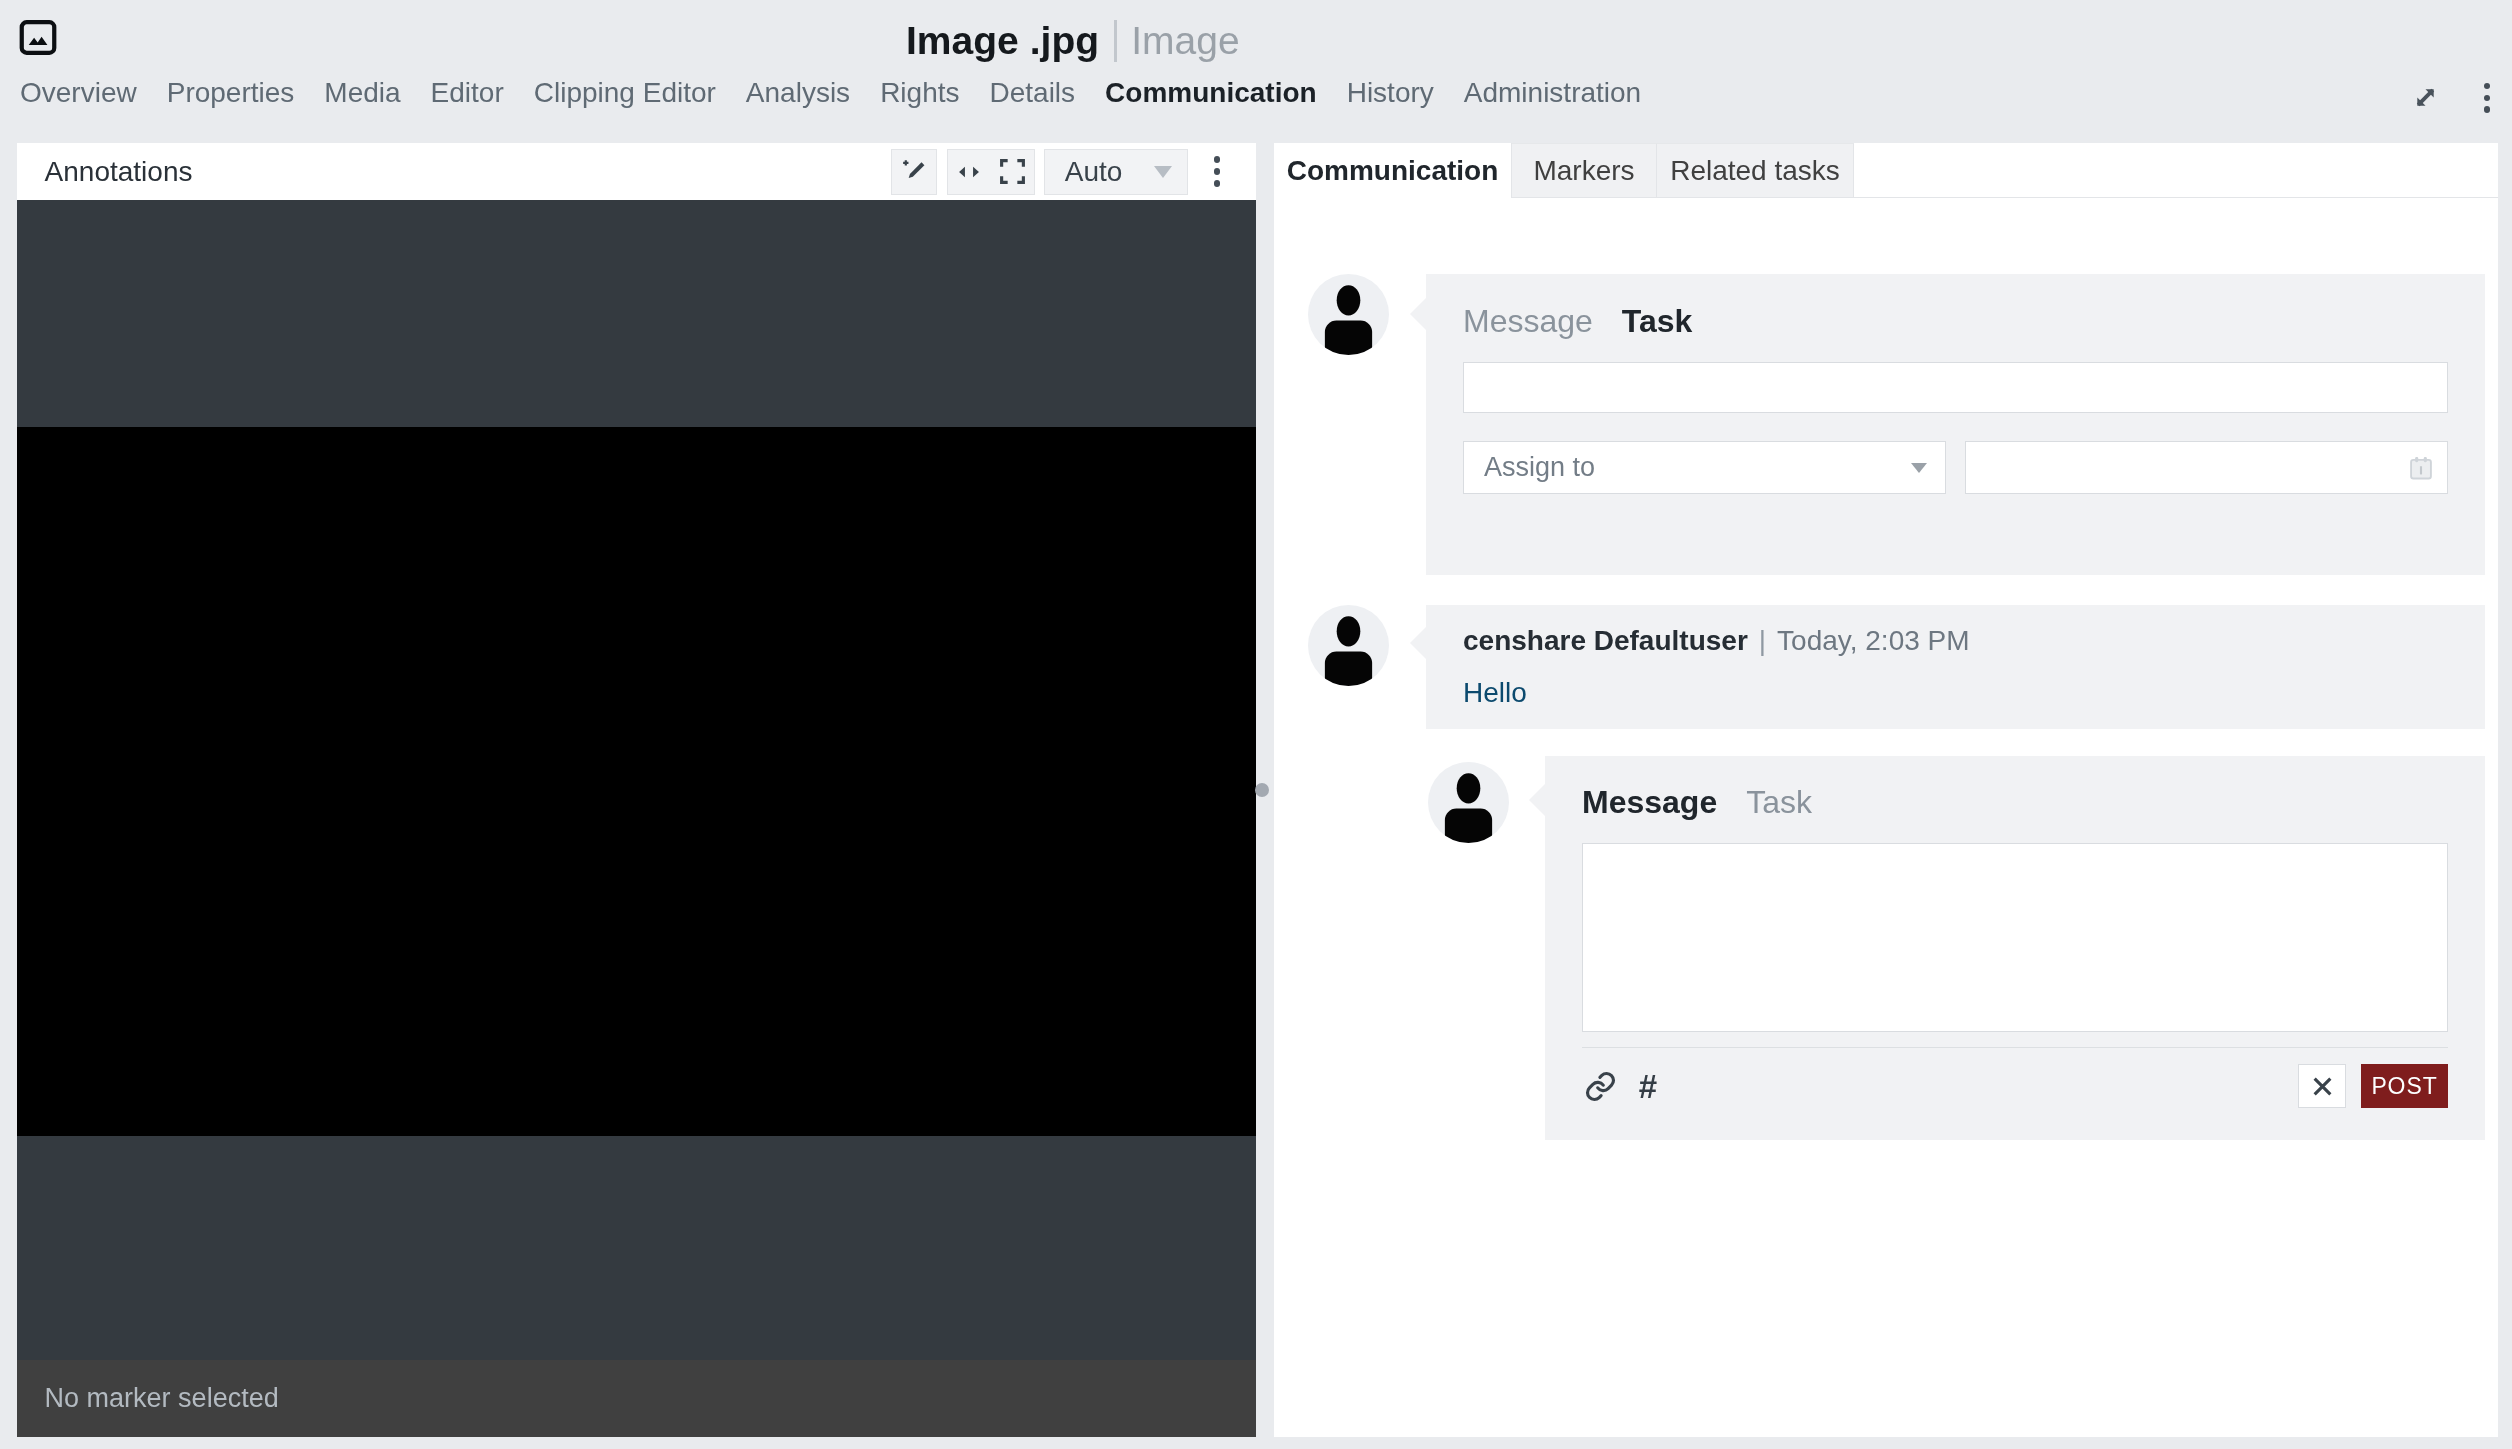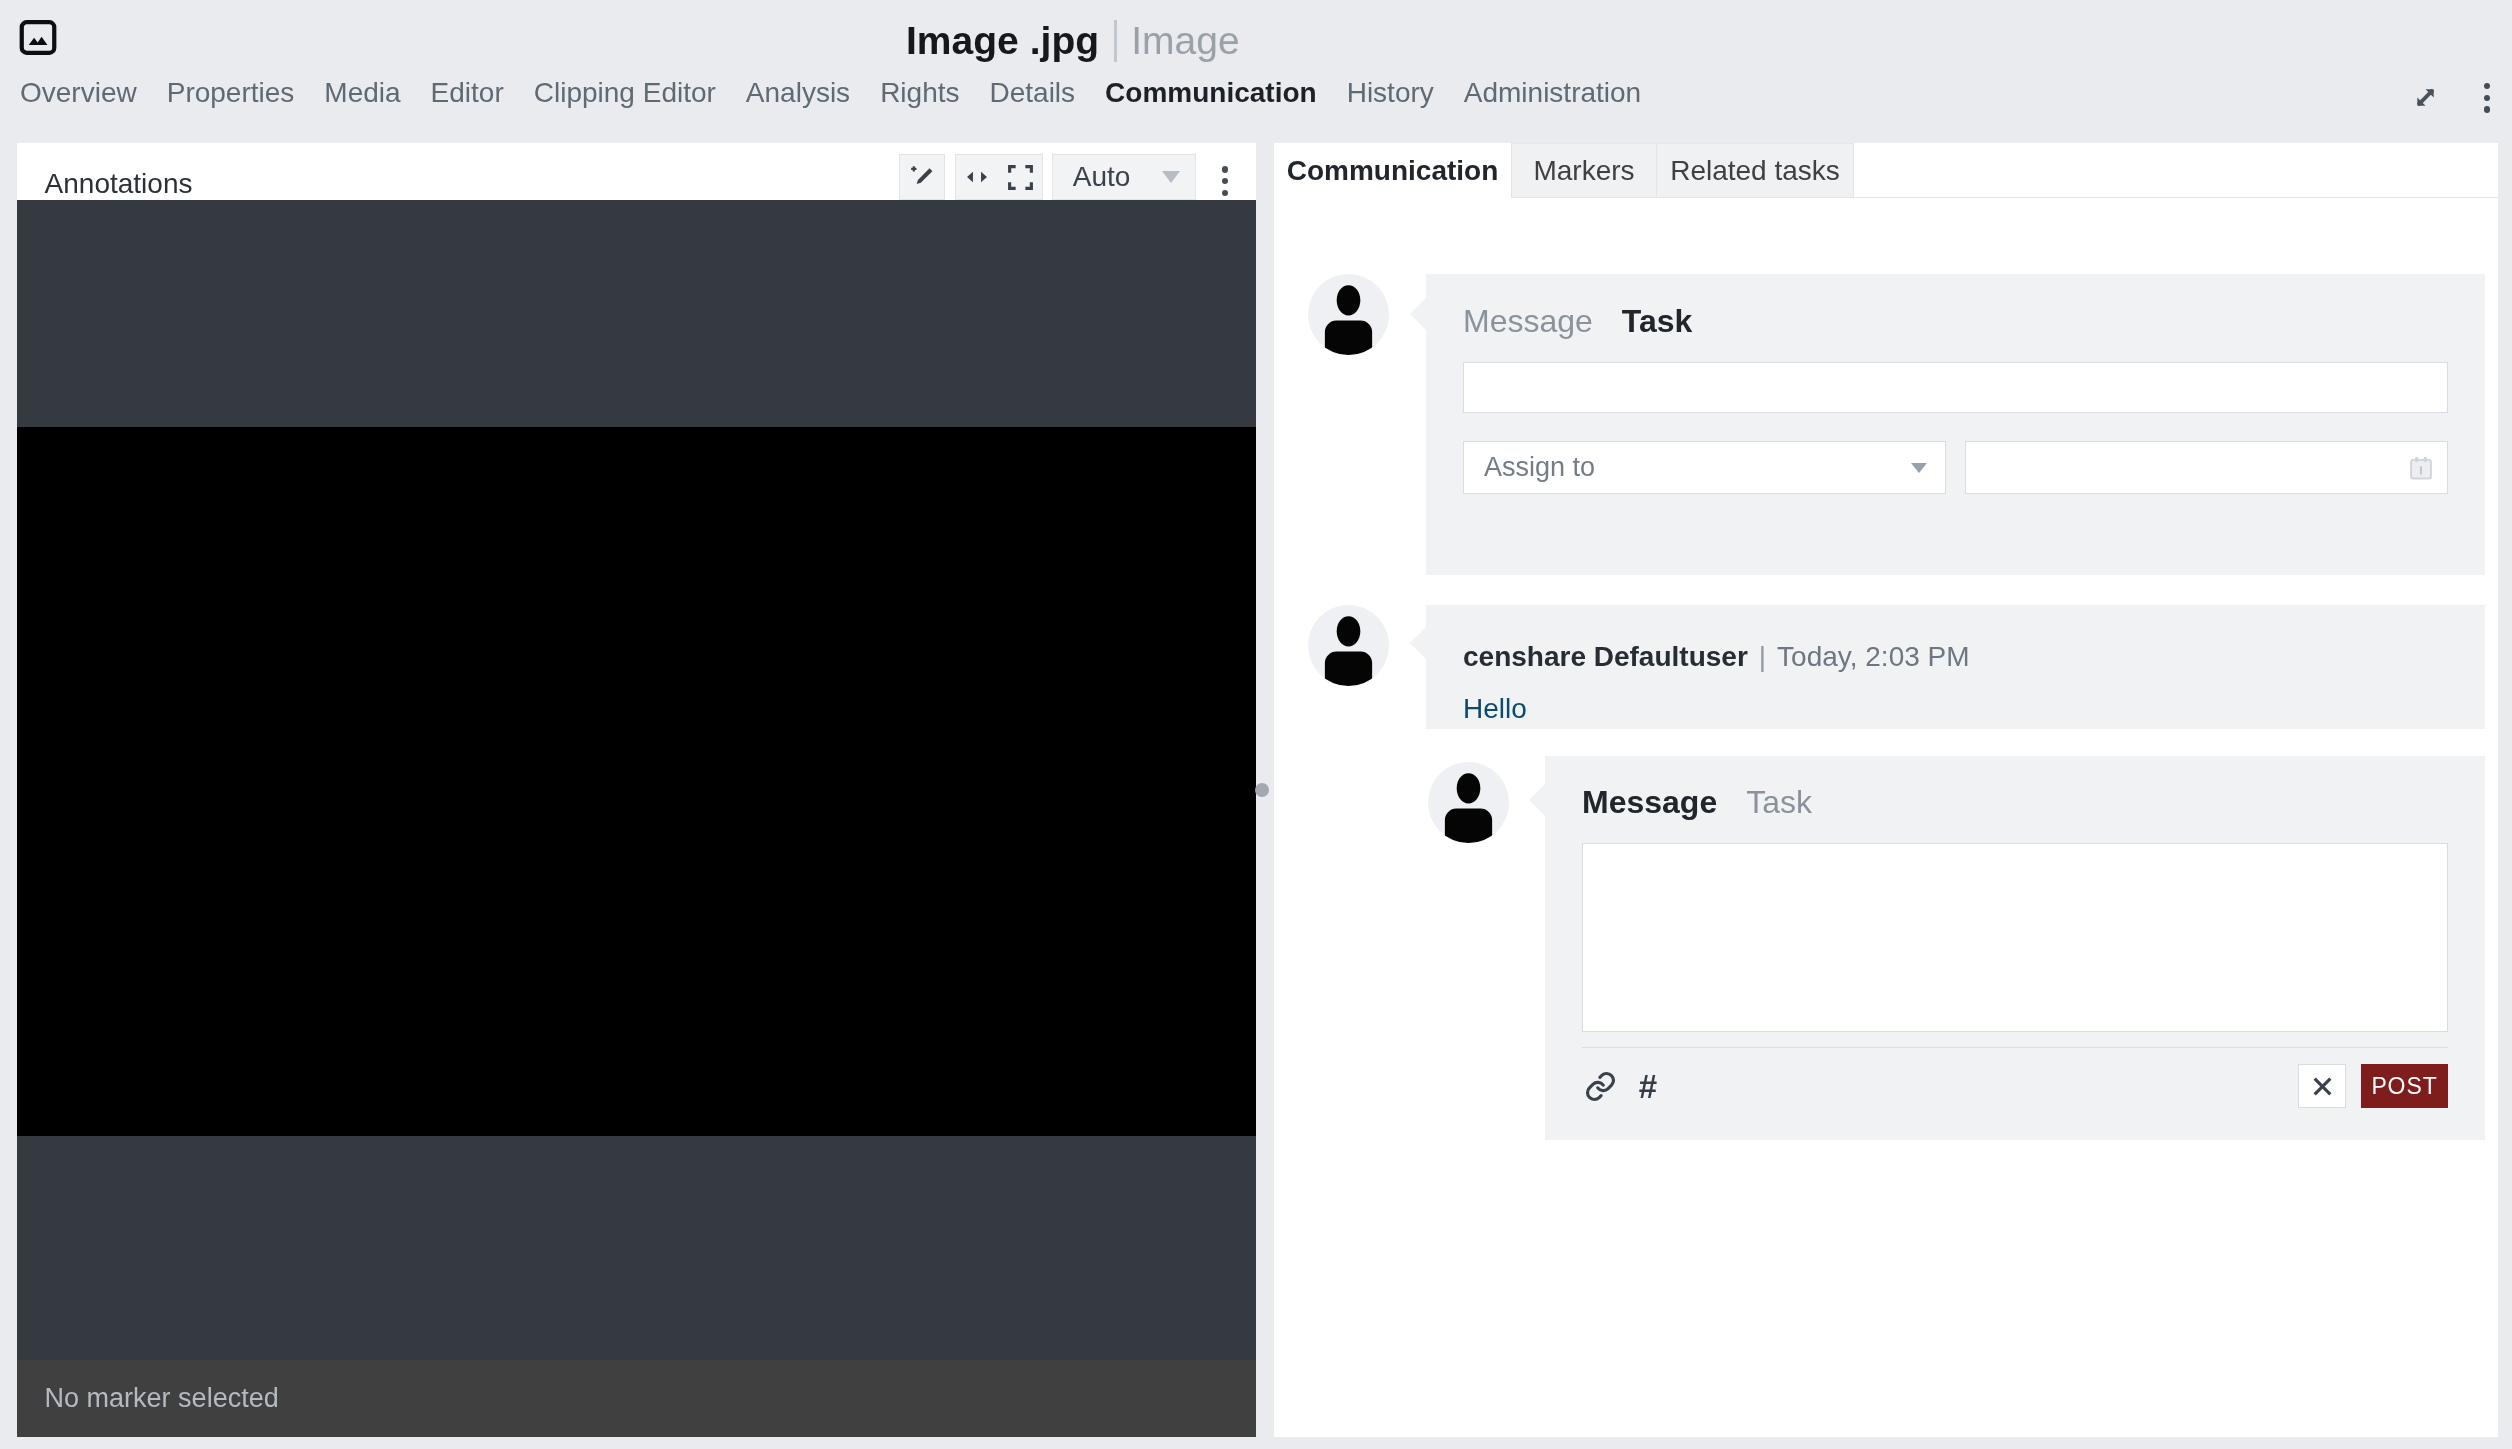--- a/index.html
+++ b/index.html
@@ -28,21 +28,21 @@
   .main-nav .nav-item { cursor: pointer; white-space: nowrap; }
   .main-nav .nav-item.active { font-weight: bold; color: #1b2127; }
   .hdr-right { position: absolute; right: 18.4px; top: 79px; display: flex; align-items: center; gap: 37px; }
   .kebab { display: flex; flex-direction: column; gap: 5.5px; padding: 3.7px; }
   .kebab i { width: 6.4px; height: 6.4px; border-radius: 50%; background: #454e57; }
   
   .ann-panel {
     position: absolute; left: 16.6px; top: 143px; width: 1239px; height: 1294px;
     background: #fff; display: flex; flex-direction: column;
   }
-  .ann-header { height: 57px; flex: 0 0 57px; display: flex; align-items: flex-end; padding: 0 24px 0 28px; }
+  .ann-header { height: 57px; flex: 0 0 57px; display: flex; align-items: center; padding: 0 32px 0 28px; }
   .ann-title { font-size: 28px; color: #2a3138; }
   .ann-spacer { flex: 1; }
   .tbtn {
     height: 46px; background: #f2f3f5; border: 1.8px solid #e2e4e7;
     display: flex; align-items: center; justify-content: center; cursor: pointer;
   }
   .tbtn.single { width: 46px; margin-right: 9.2px; }
   .tbtn-group { display: flex; margin-right: 9.2px; border: 1.8px solid #e2e4e7; background: #f2f3f5; height: 46px; }
   .tbtn-group .seg { width: 43px; display: flex; align-items: center; justify-content: center; cursor: pointer; }
   .zoom-select {
@@ -96,21 +96,21 @@
     padding: 0 18.4px 0 20px; font-size: 27px; color: #737d87; cursor: pointer;
   }
   .assign-select .caret-down { border-left-width: 8.3px; border-right-width: 8.3px; border-top-width: 10px; border-top-color: #9aa1a8; }
   .date-field { position: relative; width: 483px; height: 53px; }
   .date-field input {
     width: 100%; height: 100%; border: 1.8px solid #d9dce0; background: #fff; outline: none;
     font-family: "Liberation Sans", sans-serif; font-size: 27px; color: #39424a; padding: 0 51px 0 18.4px;
   }
   .cal-icon { position: absolute; right: 13px; top: 13px; }
   
-  .msg-block { left: 152px; top: 407px; width: 1059px; height: 124px; padding: 36px 37px; }
+  .msg-block { left: 152px; top: 407px; width: 1059px; height: 124px; padding: 20px 37px; }
   .msg-head { font-size: 28px; display: flex; align-items: baseline; gap: 11px; }
   .msg-author { font-weight: bold; color: #262d34; }
   .msg-sep { color: #8f99a2; }
   .msg-time { color: #6d7781; }
   .msg-body { margin-top: 20px; font-size: 28px; color: #0c4a6e; }
   
   .reply-block { left: 271px; top: 558px; width: 940px; height: 384px; padding: 28px 37px; }
   .reply-textarea {
     display: block; width: 100%; height: 189px; margin-top: 22px; resize: none;
     background: #fff; border: 1.8px solid #d9dce0; outline: none;

